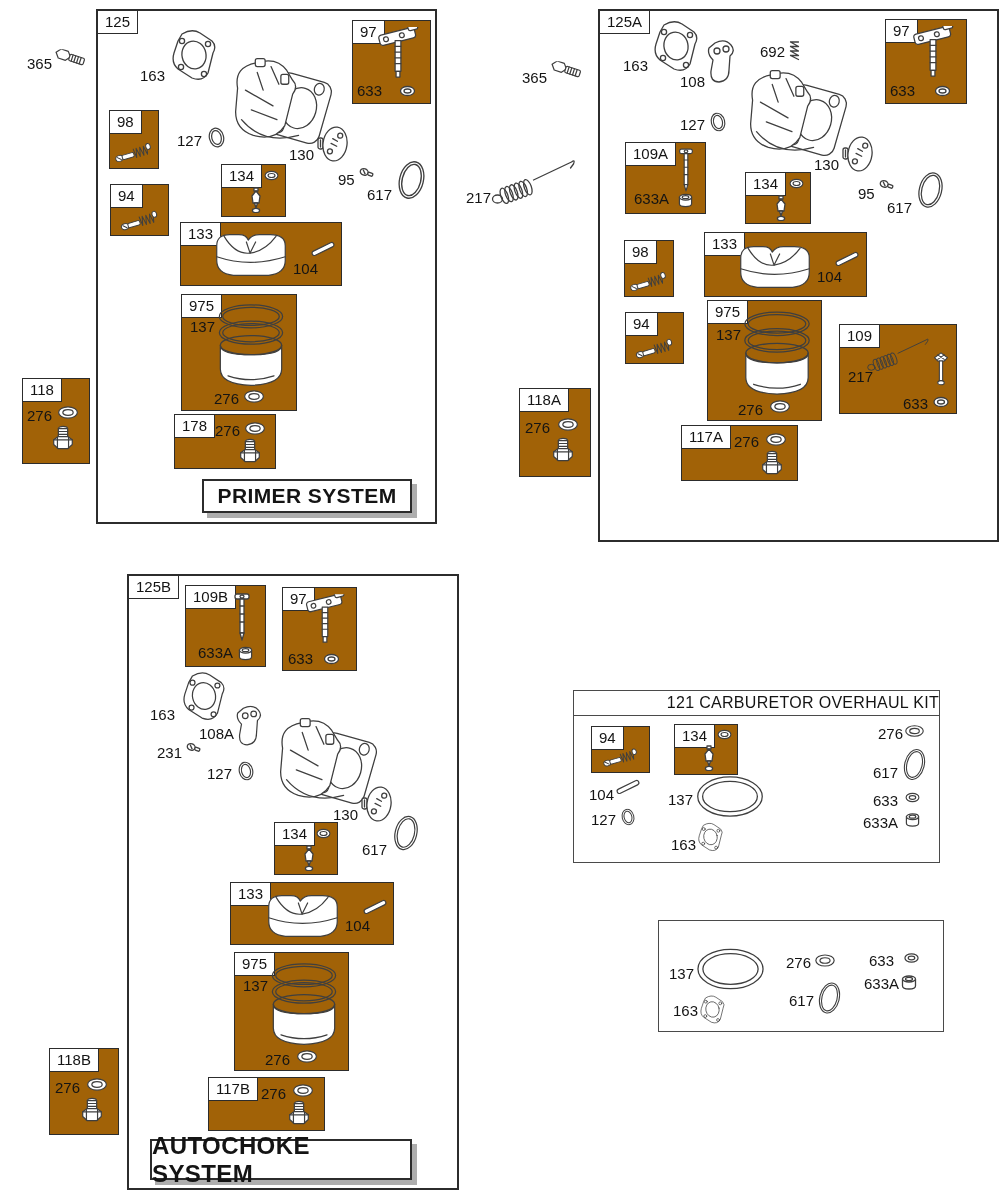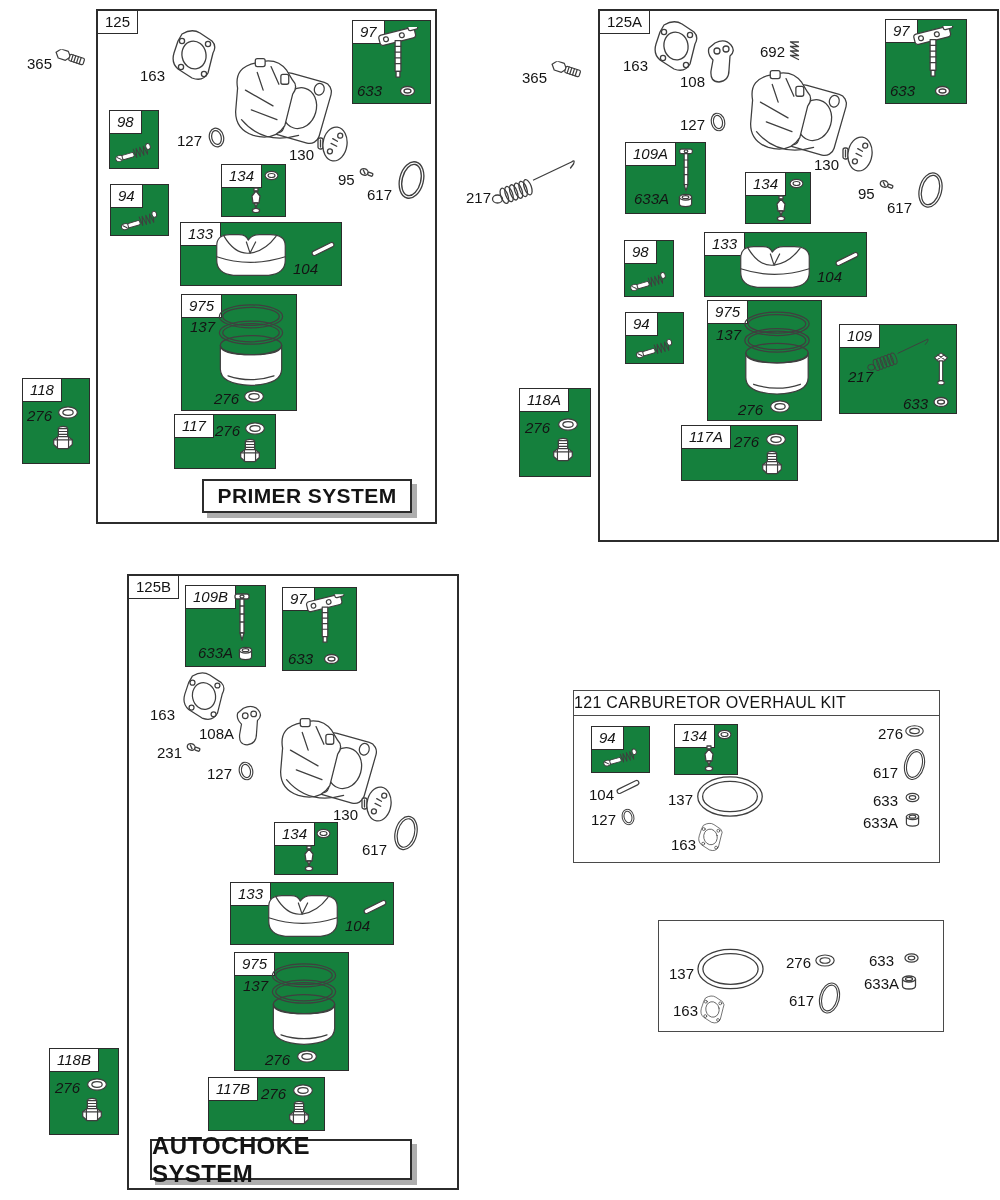--- a/index.html
+++ b/index.html
@@ -1,21 +1,21 @@
 <!DOCTYPE html>
 <html><head>
 <meta charset="utf-8">
 <style>
   html,body{margin:0;padding:0;background:#fff;}
   .canvas{position:relative;width:1000px;height:1200px;background:#fff;
           font-family:"Liberation Sans",sans-serif;color:#141414;overflow:hidden;}
   .sysbox{position:absolute;border:2px solid #2c2c2c;background:#fff;}
-  .subbox{position:absolute;border:1.5px solid #2c2c2c;background:#15803d;font-style:italic;}
+  .subbox{position:absolute;border:1.5px solid #2c2c2c;background:#a16207;}
   .kitbox{position:absolute;border:1.5px solid #4a4a4a;background:#fff;}
-  .kithead{height:24px;border-bottom:1.5px solid #4a4a4a;text-align:left;
+  .kithead{height:24px;border-bottom:1.5px solid #4a4a4a;text-align:right;
            font-size:16px;line-height:24px;letter-spacing:.3px;}
   .idtag{position:absolute;left:0;top:0;background:#fff;border-right:1.5px solid #2c2c2c;
          border-bottom:1.5px solid #2c2c2c;padding:2px 7px 3px 7px;font-size:15px;line-height:17px;}
   .plabel{position:absolute;font-size:15px;line-height:16px;white-space:nowrap;}
   .titleplate{position:absolute;border:2px solid #2c2c2c;background:#fff;
               box-shadow:5px 5px 0 0 #aeaeae;display:flex;align-items:center;justify-content:center;
               font-weight:bold;font-size:21px;letter-spacing:.4px;}
   .icon{position:absolute;}
   .icon svg{width:100%;height:100%;display:block;}
   .ln{stroke:#3f3f3f;stroke-width:1.3;fill:#fff;stroke-linejoin:round;stroke-linecap:round;}
@@ -316,21 +316,21 @@
         </div>
       <div class="plabel" style="left:32px;top:96px">276</div>
       <div class="icon" style="left:60px;top:94px;width:24px;height:15px">
           <svg viewBox="0 0 24 16">
             <use href="#s-washer"></use>
           </svg>
         </div>
     </div>
 
     <div class="subbox" style="left:76px;top:403px;width:100px;height:53px">
-      <div class="idtag">117</div>
+      <div class="idtag">178</div>
       <div class="plabel" style="left:40px;top:8px">276</div>
       <div class="icon" style="left:68px;top:6px;width:24px;height:15px">
           <svg viewBox="0 0 24 16">
             <use href="#s-washer"></use>
           </svg>
         </div>
       <div class="icon" style="left:62px;top:23px;width:26px;height:26px">
           <svg viewBox="0 0 28 28">
             <use href="#s-bowlbolt"></use>
           </svg>

